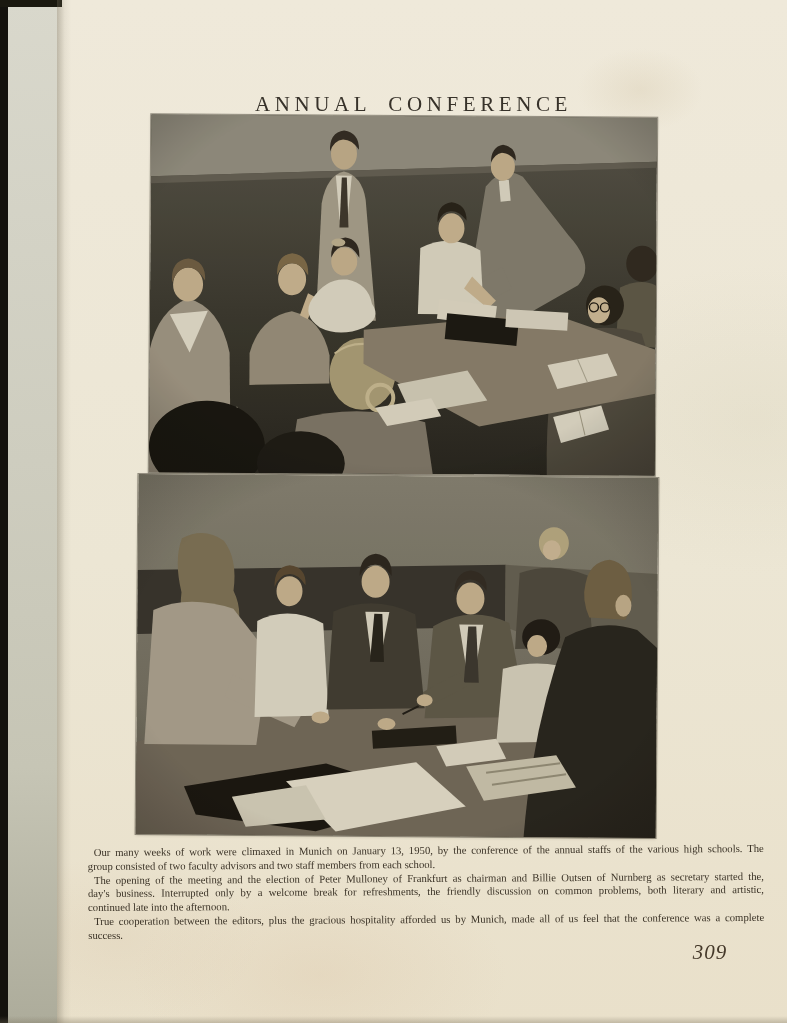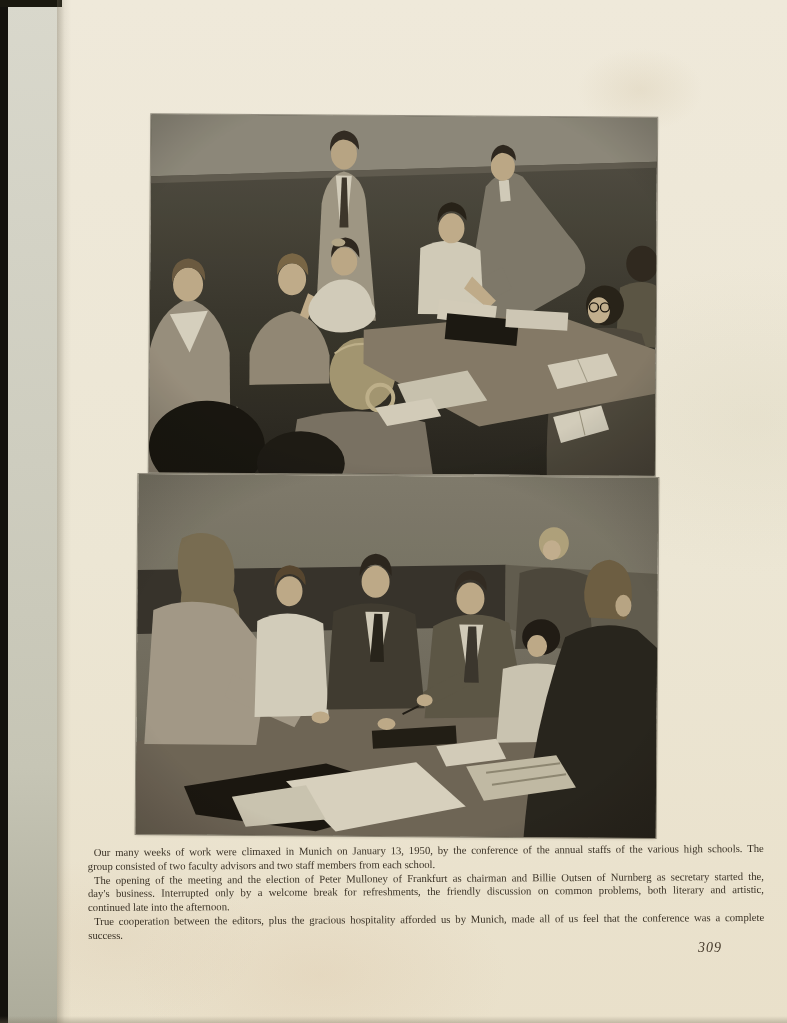--- a/index.html
+++ b/index.html
@@ -36,33 +36,34 @@
   #photo-top{left:150px;top:116px;width:506px;height:358px;transform:rotate(.4deg);}
   #photo-bottom{left:137px;top:476px;width:520px;height:360px;transform:rotate(.45deg);}
 
   .caption{position:absolute;left:88px;top:844px;width:676px;
     font-size:10.7px;line-height:13.8px;color:#3a3226;transform:rotate(-.35deg);}
   .caption .jline{text-align:justify;text-align-last:justify;}
   .caption .endline{text-align:left;}
   .caption .pstart{text-indent:6px;}
 
   .pageno{position:absolute;left:660px;top:940px;width:100px;text-align:center;
-    font-style:italic;font-size:14px;color:#45392a;letter-spacing:1px;}
+    font-style:italic;font-size:21px;color:#45392a;letter-spacing:1px;}
 </style>
 </head>
 <body>
 
 <div id="scan">
 
   <div class="edge-black"></div>
   <div class="page-under"></div>
   <div class="edge-top"></div>
   <div class="crease"></div>
   <div class="bottom-shade"></div>
 
+  <h1 class="title">ANNUAL CONFERENCE</h1>
 
   <figure class="photo" id="photo-top" style="margin:0" aria-label="Yearbook staffs gathered around a table; two boys standing, girls seated reviewing annual layouts">
     <svg viewBox="0 0 506 358" preserveAspectRatio="none">
       <defs>
         <linearGradient id="twall" x1="0" x2="0" y1="0" y2="1">
           <stop offset="0" stop-color="#535046"></stop>
             <stop offset="0.55" stop-color="#37352c"></stop>
             <stop offset="1" stop-color="#23211b"></stop>
         </linearGradient>
         <radialGradient id="tvig" cx="0.5" cy="0.45" r="0.85">

